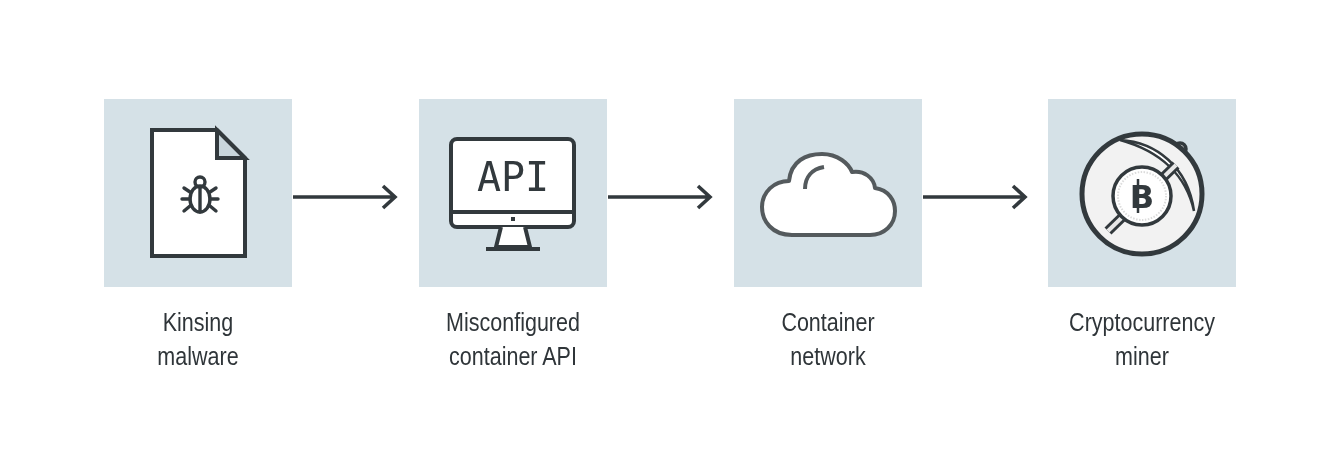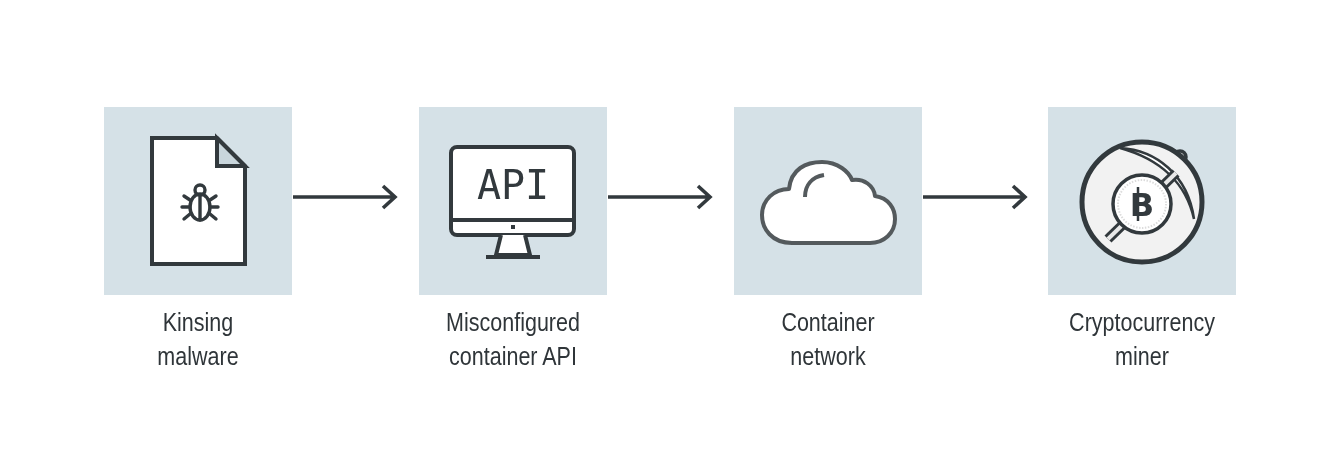--- a/index.html
+++ b/index.html
@@ -1,17 +1,17 @@
 <!DOCTYPE html>
 <html><head>
   <meta charset="utf-8">
   <style>
     html, body { margin: 0; padding: 0; background: #ffffff; }
     body { width: 1340px; height: 469px; position: relative; overflow: hidden; font-family: "Liberation Sans", sans-serif; }
-    .step-box { position: absolute; top: 107px; width: 188px; height: 188px; background: #d5e1e7; }
+    .step-box { position: absolute; top: 99px; width: 188px; height: 188px; background: #d5e1e7; }
     .step-box svg { position: absolute; left: 0; top: 0; width: 188px; height: 188px; }
     .step-label { position: absolute; top: 305px; width: 260px; text-align: center; color: #2f3539;
       font-size: 25px; line-height: 34px; transform: scaleX(0.86); transform-origin: center top; letter-spacing: 0px; }
     .step-label span { display: block; }
     .arrow { position: absolute; top: 182px; width: 110px; height: 30px; }
   </style>
 </head>
 <body>
 
 <div class="step-box" style="left:104px;">

